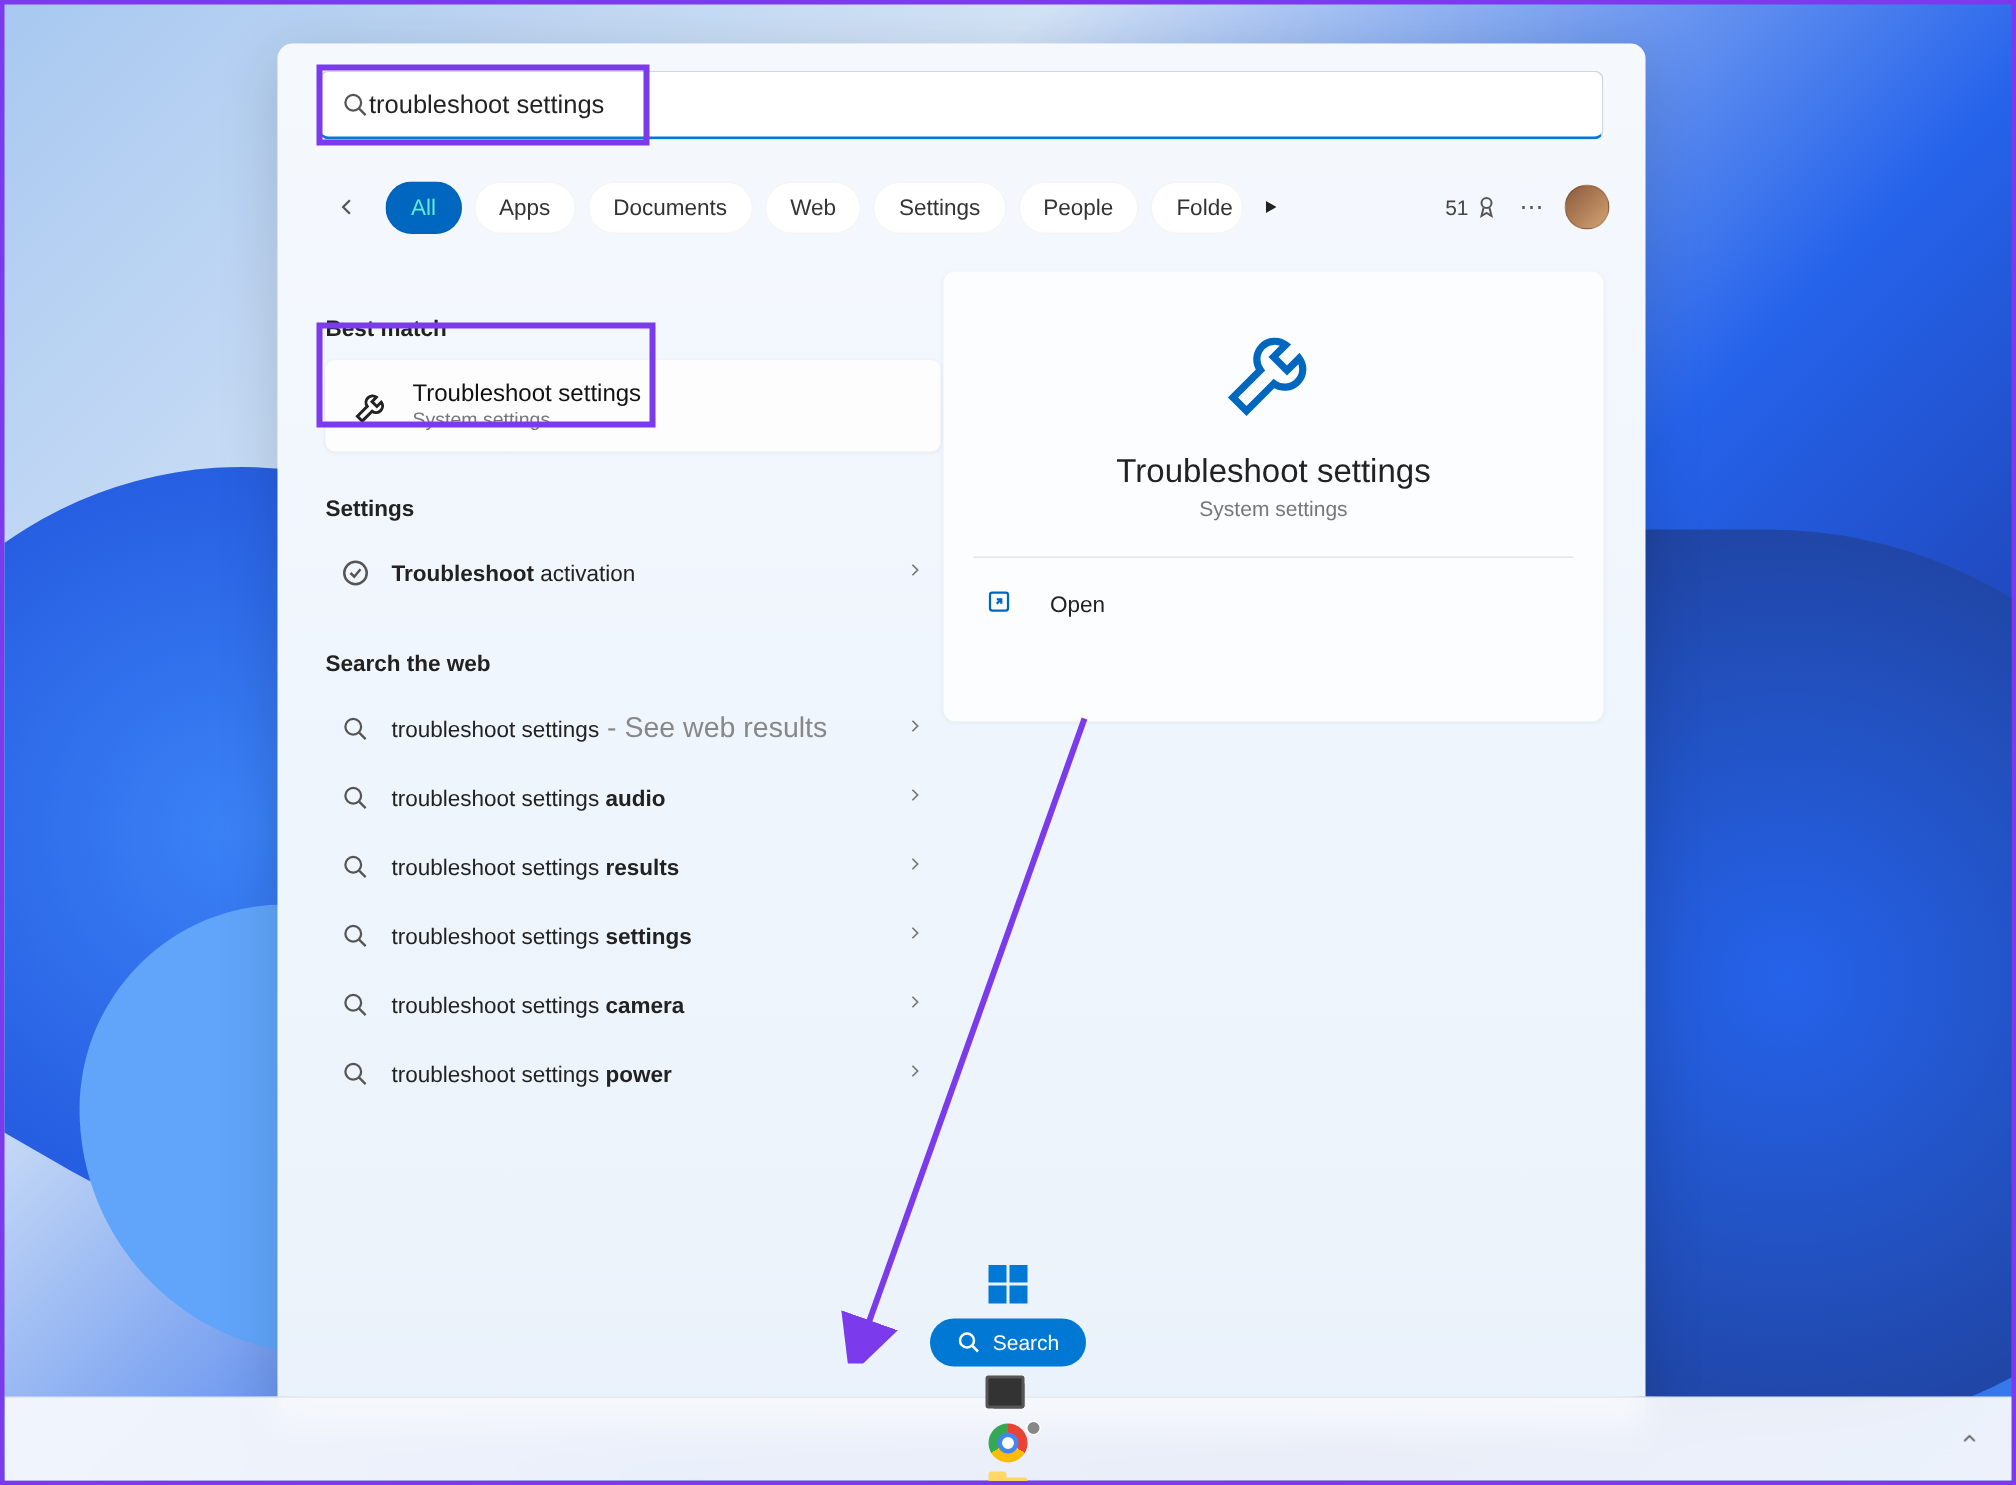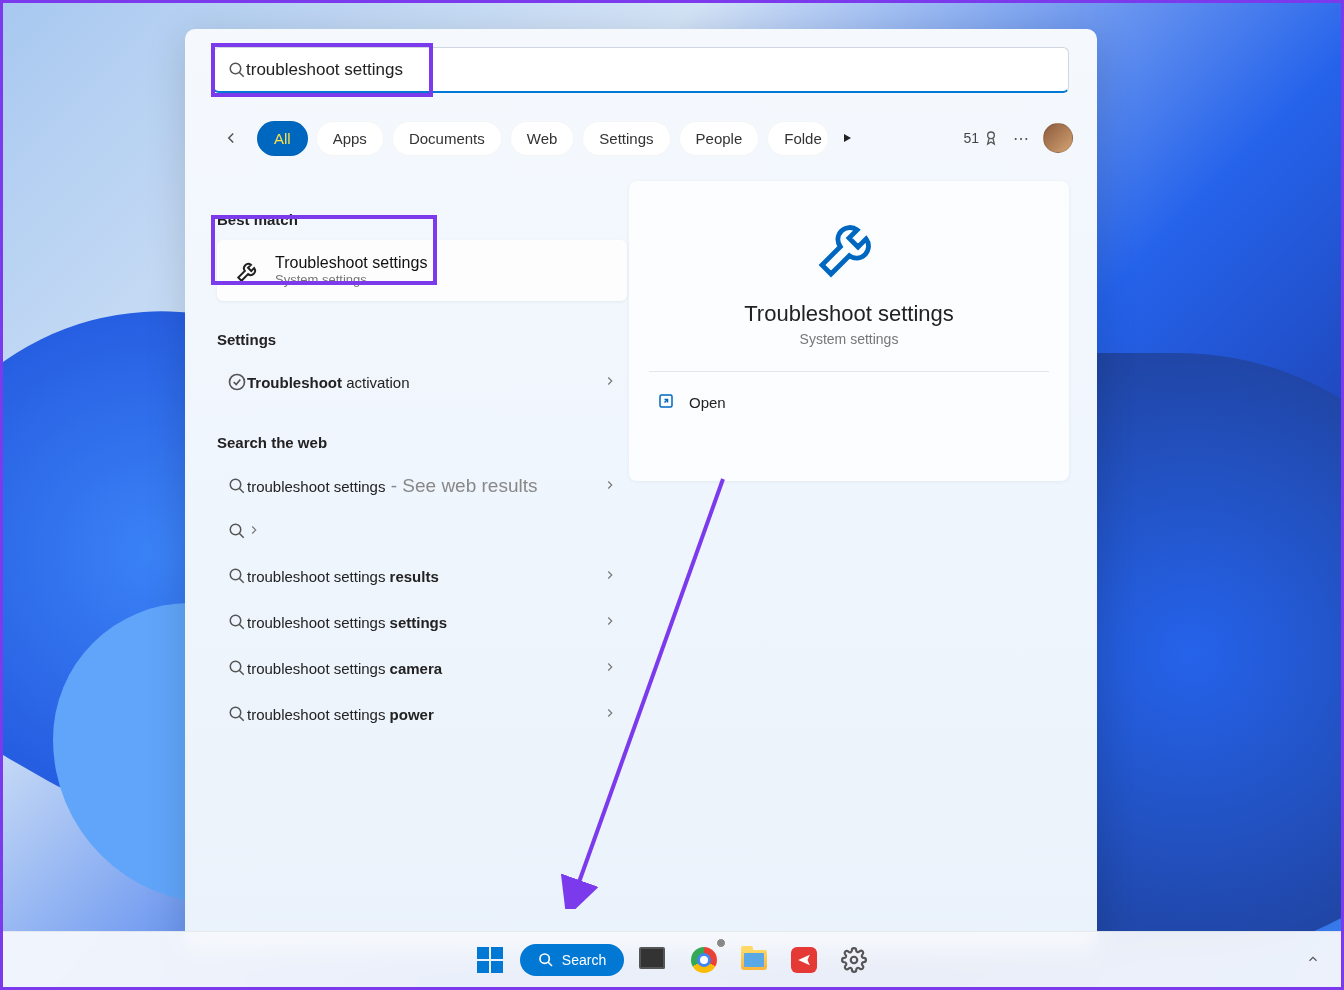--- a/index.html
+++ b/index.html
@@ -77,21 +77,21 @@
   .back-arrow { width: 28px; height: 28px; display:flex;align-items:center;justify-content:center;color:#555;margin-right:4px;cursor:pointer; }
   .filter-chip {
     padding: 8px 16px;
     background: #fff;
     border-radius: 20px;
     font-size: 15px;
     color: #333;
     cursor: pointer;
     border: 1px solid rgba(0,0,0,0.04);
   }
-  .filter-chip.active { background: #0067c0; color: #fde047; }
+  .filter-chip.active { background: #0067c0; color: #5eead4; }
   .filter-overflow { width:20px;display:flex;align-items:center;justify-content:center;color:#222;cursor:pointer;}
   .filter-spacer { flex: 1; }
   .rewards { display:flex;align-items:flex-end;gap:4px;font-size:14px;color:#444;cursor:pointer;}
   .more-dots { width:28px;text-align:center;color:#555;cursor:pointer;font-size:16px;}
   .avatar { width:30px;height:30px;border-radius:50%;background:linear-gradient(135deg,#8b5a3c,#d4a373);cursor:pointer;border:1px solid rgba(0,0,0,0.1);}
 
   .left-col {
     position: absolute;
     left: 32px;
     top: 152px;
@@ -112,20 +112,21 @@
   }
   .best-match-item .icon { width:26px;height:26px;color:#222;}
   .bm-texts { flex:1; }
   .bm-title { font-size: 16px; color: #111; font-weight: 400; }
   .bm-sub { font-size: 13px; color: #777; }
   .hl-bm { left: 26px; top: 186px; width: 226px; height: 70px; }
 
   .list-item {
     display:flex;
     align-items:center;
+    gap: 14px;
     padding: 12px 10px;
     cursor:pointer;
     border-radius: 4px;
     font-size: 15px;
     color: #222;
   }
   .list-item .li-icon { width:20px;height:20px;display:flex;align-items:center;justify-content:center;color:#555;}
   .list-item .li-text { flex:1; }
   .list-item .li-text .suffix { color: #888; font-size:19px;}
   .list-item .li-text .bold { font-weight:600; }
@@ -139,38 +140,39 @@
     background: #fbfdff;
     border-radius: 8px;
     padding: 30px 24px 20px;
     box-shadow: 0 1px 4px rgba(0,0,0,0.05);
     min-height: 300px;
   }
   .detail-icon { width:72px;height:72px;margin:0 auto 18px;color:#0067c0;display:flex;align-items:center;justify-content:center;}
   .detail-title { text-align:center;font-size:22px;color:#222;margin-bottom:4px;}
   .detail-sub { text-align:center;font-size:14px;color:#777;margin-bottom:24px;}
   .detail-divider { height:1px;background:#e2e6eb;margin:0 -4px 8px;}
-  .detail-open { display:flex;align-items:center;gap:14px;padding:12px 4px;cursor:pointer;font-size:15px;color:#222;border-radius:4px;}
+  .detail-open { display:flex;align-items:center;gap:25px;padding:12px 4px;cursor:pointer;font-size:15px;color:#222;border-radius:4px;}
   .detail-open .oicon{color:#0067c0;}
 
   
   .arrow-svg { position:absolute; left:550px; top:466px; width:180px; height:440px; pointer-events:none;}
 
   
   .taskbar {
     position:absolute;
     left:0; right:0; bottom:0;
     height:56px;
     background: rgba(245,248,252,0.95);
     backdrop-filter: blur(10px);
     display:flex;
     align-items:center;
     justify-content:center;
     gap:10px;
     border-top:1px solid rgba(0,0,0,0.06);
+    flex-direction:column;
   }
   .tb-icon { width:40px;height:40px;display:flex;align-items:center;justify-content:center;border-radius:6px;cursor:pointer;}
   .start-icon { display:grid;grid-template-columns:12px 12px;grid-template-rows:12px 12px;gap:2px;}
   .start-icon div{background:#0078d4;}
   .search-pill { background:#0078d4;color:#fff;padding:8px 18px;border-radius:20px;display:flex;align-items:center;gap:8px;font-size:14px;cursor:pointer;}
   .taskview { width:22px;height:18px;border:2px solid #555;border-radius:2px;position:relative;background:#fff;}
   .taskview::before{content:'';position:absolute;width:22px;height:18px;border:2px solid #555;border-radius:2px;background:#333;left:-6px;top:-6px;}
   .chrome-ic{width:26px;height:26px;border-radius:50%;background:conic-gradient(#ea4335 0 120deg,#fbbc05 120deg 240deg,#34a853 240deg 360deg);position:relative;}
   .chrome-ic::after{content:'';position:absolute;inset:6px;background:#fff;border-radius:50%;border:3px solid #4285f4;}
   .chrome-badge{position:absolute;width:10px;height:10px;border-radius:50%;background:#888;right:-2px;top:-2px;border:1px solid #fff;}
@@ -277,20 +279,21 @@
               <polyline points="9 18 15 12 9 6"></polyline>
             </svg></span>
         </div>
         <div class="list-item">
           <span class="li-icon">
             <svg width="18" height="18" viewBox="0 0 24 24" fill="none" stroke="#555" stroke-width="2">
               <circle cx="10" cy="10" r="7"></circle>
               <line x1="21" y1="21" x2="15" y2="15"></line>
             </svg>
           </span>
+          <span class="li-text"><span>troubleshoot settings </span><span class="bold">audio</span><span class="suffix"></span></span>
           <span class="chev"><svg width="14" height="14" viewBox="0 0 24 24" fill="none" stroke="#777" stroke-width="2">
               <polyline points="9 18 15 12 9 6"></polyline>
             </svg></span>
         </div>
         <div class="list-item">
           <span class="li-icon">
             <svg width="18" height="18" viewBox="0 0 24 24" fill="none" stroke="#555" stroke-width="2">
               <circle cx="10" cy="10" r="7"></circle>
               <line x1="21" y1="21" x2="15" y2="15"></line>
             </svg>

